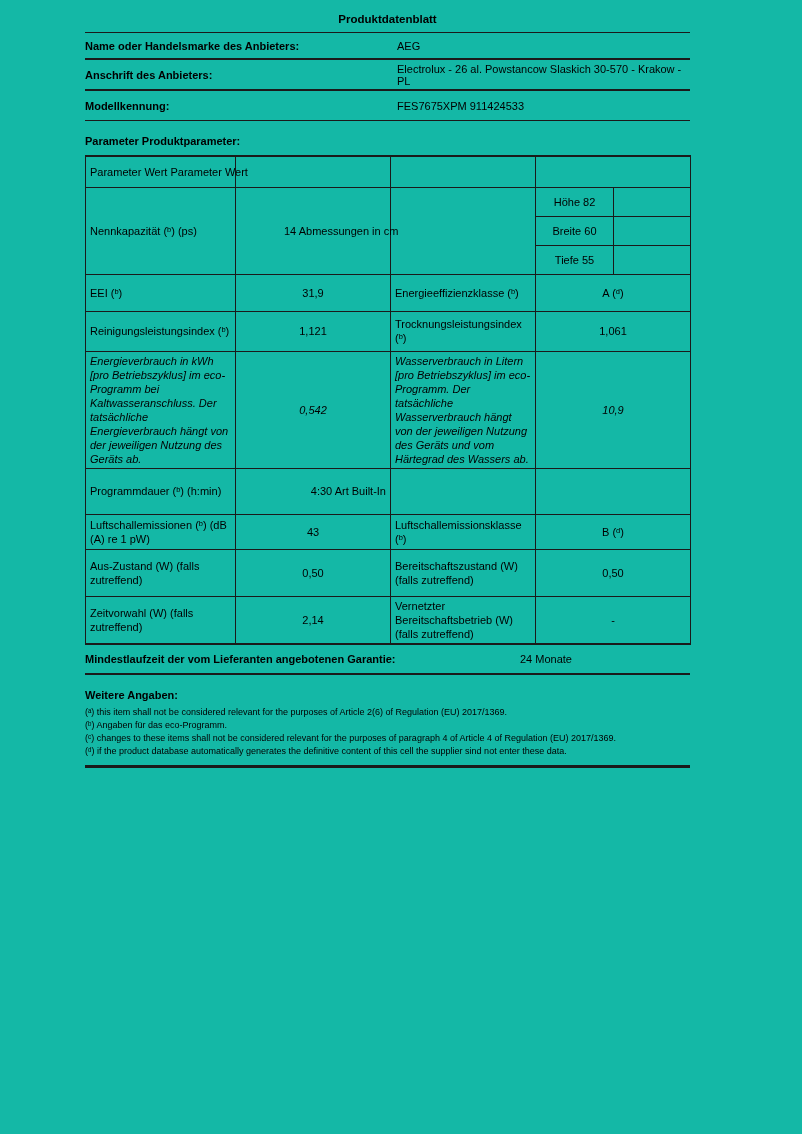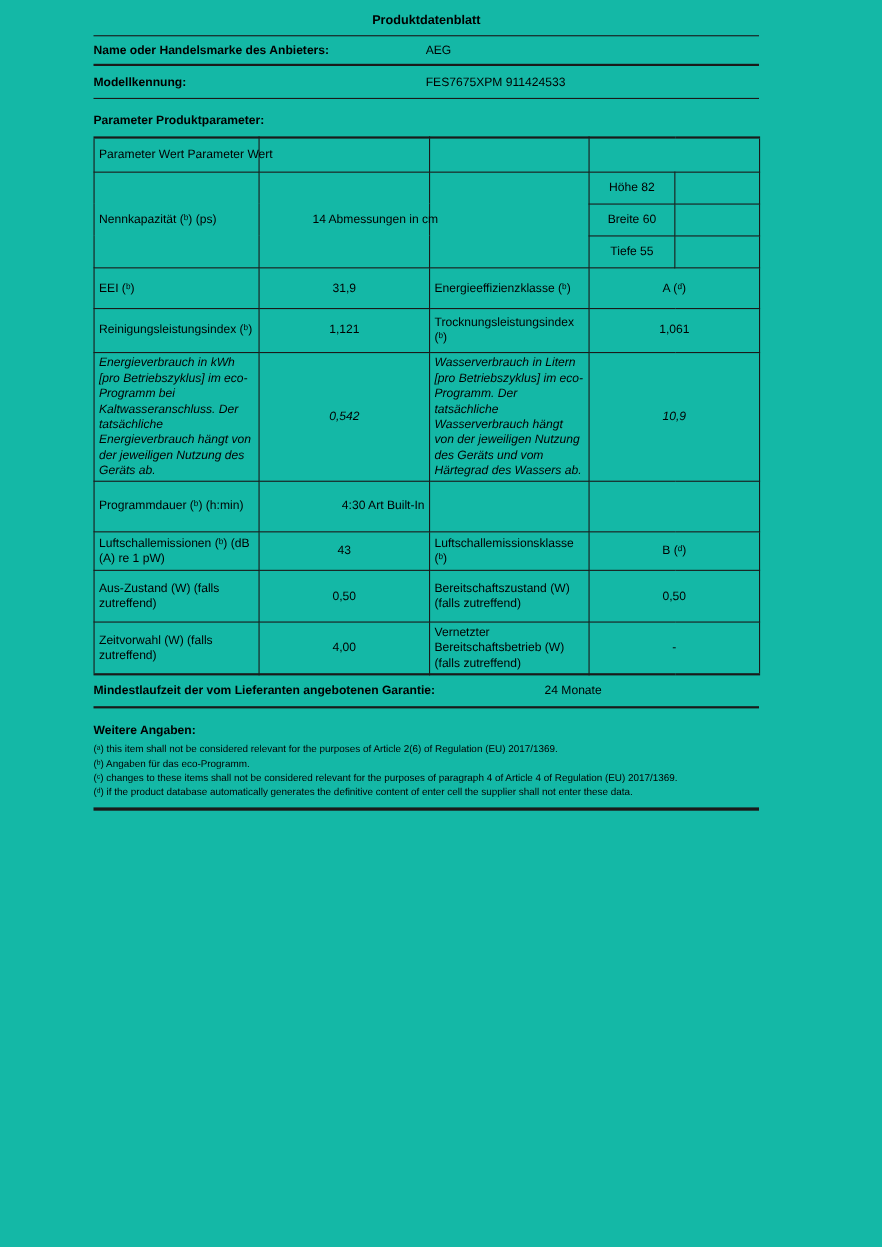--- a/index.html
+++ b/index.html
@@ -26,21 +26,21 @@
     font-weight: bold;
     font-size: 11.5px;
     padding-bottom: 7px;
     border-bottom: 1px solid #1a1a1a;
   }
   .kv-row { position: relative; display: flex; align-items: center; }
   .kv-row-1 { height: 25px; border-bottom: 2px solid #1a1a1a; }
   .kv-row-2 { height: 29px; border-bottom: 2px solid #1a1a1a; }
   .kv-row-3 { height: 29px; border-bottom: 1px solid #1a1a1a; }
   .kv-label { font-weight: bold; }
-  .kv-value { position: absolute; left: 302px; font-weight: normal; }
+  .kv-value { position: absolute; left: 312px; font-weight: normal; }
   .section-heading { margin-top: 14px; font-weight: bold; }
 
   table.params {
     margin-top: 8px;
     border-collapse: collapse;
     table-layout: fixed;
     width: 605px;
     border: 1px solid #1a1a1a;
     border-top: 2px solid #1a1a1a;
     border-bottom: 2px solid #1a1a1a;
@@ -70,21 +70,21 @@
   .c-dim { text-align: center; }
 
   .guarantee-row {
     position: relative;
     display: flex;
     align-items: center;
     height: 28px;
     border-bottom: 2px solid #1a1a1a;
   }
   .guarantee-label { font-weight: bold; }
-  .guarantee-value { position: absolute; left: 410px; }
+  .guarantee-value { position: absolute; left: 435px; }
   .more-heading { margin-top: 14px; font-weight: bold; }
   .weblink {
     margin-top: 11px;
     line-height: 15px;
     padding-bottom: 7px;
     border-bottom: 1px solid #1a1a1a;
   }
   .footnotes {
     padding: 5px 0 7px 0;
     border-bottom: 3px solid #1a1a1a;
@@ -98,20 +98,24 @@
 <div class="page">
   <div class="content">
 
     <div class="doc-title">Produktdatenblatt</div>
 
     <div class="kv-row kv-row-1">
       <span class="kv-label">Name oder Handelsmarke des Anbieters:</span>
       <span class="kv-value">AEG</span>
     </div>
 
+    <div class="kv-row kv-row-2">
+      <span class="kv-label">Anschrift des Anbieters:</span>
+      <span class="kv-value">Electrolux - 26 al. Powstancow Slaskich 30-570 - Krakow - PL</span>
+    </div>
 
     <div class="kv-row kv-row-3">
       <span class="kv-label">Modellkennung:</span>
       <span class="kv-value">FES7675XPM 911424533</span>
     </div>
 
     <div class="section-heading">Parameter Produktparameter:</div>
 
     <table class="params">
       <colgroup>
@@ -182,36 +186,36 @@
 
         <tr class="r-off">
           <td class="c-param">Aus-Zustand (W) (falls zutreffend)</td>
           <td class="c-val">0,50</td>
           <td class="c-param">Bereitschaftszustand (W) (falls zutreffend)</td>
           <td class="c-val" colspan="2">0,50</td>
         </tr>
 
         <tr class="r-delay">
           <td class="c-param">Zeitvorwahl (W) (falls zutreffend)</td>
-          <td class="c-val">4,00</td>
+          <td class="c-val">2,14</td>
           <td class="c-param">Vernetzter Bereitschaftsbetrieb (W) (falls zutreffend)</td>
           <td class="c-val" colspan="2">-</td>
         </tr>
       </tbody>
     </table>
 
     <div class="guarantee-row">
       <span class="guarantee-label">Mindestlaufzeit der vom Lieferanten angebotenen Garantie:</span>
       <span class="guarantee-value">24 Monate</span>
     </div>
 
     <div class="more-heading">Weitere Angaben:</div>
 
 
     <div class="footnotes">
       <div>(ᵃ) this item shall not be considered relevant for the purposes of Article 2(6) of Regulation (EU) 2017/1369.</div>
       <div>(ᵇ) Angaben für das eco-Programm.</div>
       <div>(ᶜ) changes to these items shall not be considered relevant for the purposes of paragraph 4 of Article 4 of Regulation (EU) 2017/1369.</div>
-      <div>(ᵈ) if the product database automatically generates the definitive content of enter cell the supplier shall not enter these data.</div>
+      <div>(ᵈ) if the product database automatically generates the definitive content of this cell the supplier sind not enter these data.</div>
     </div>
 
   </div>
 </div>
 
 </body></html>

